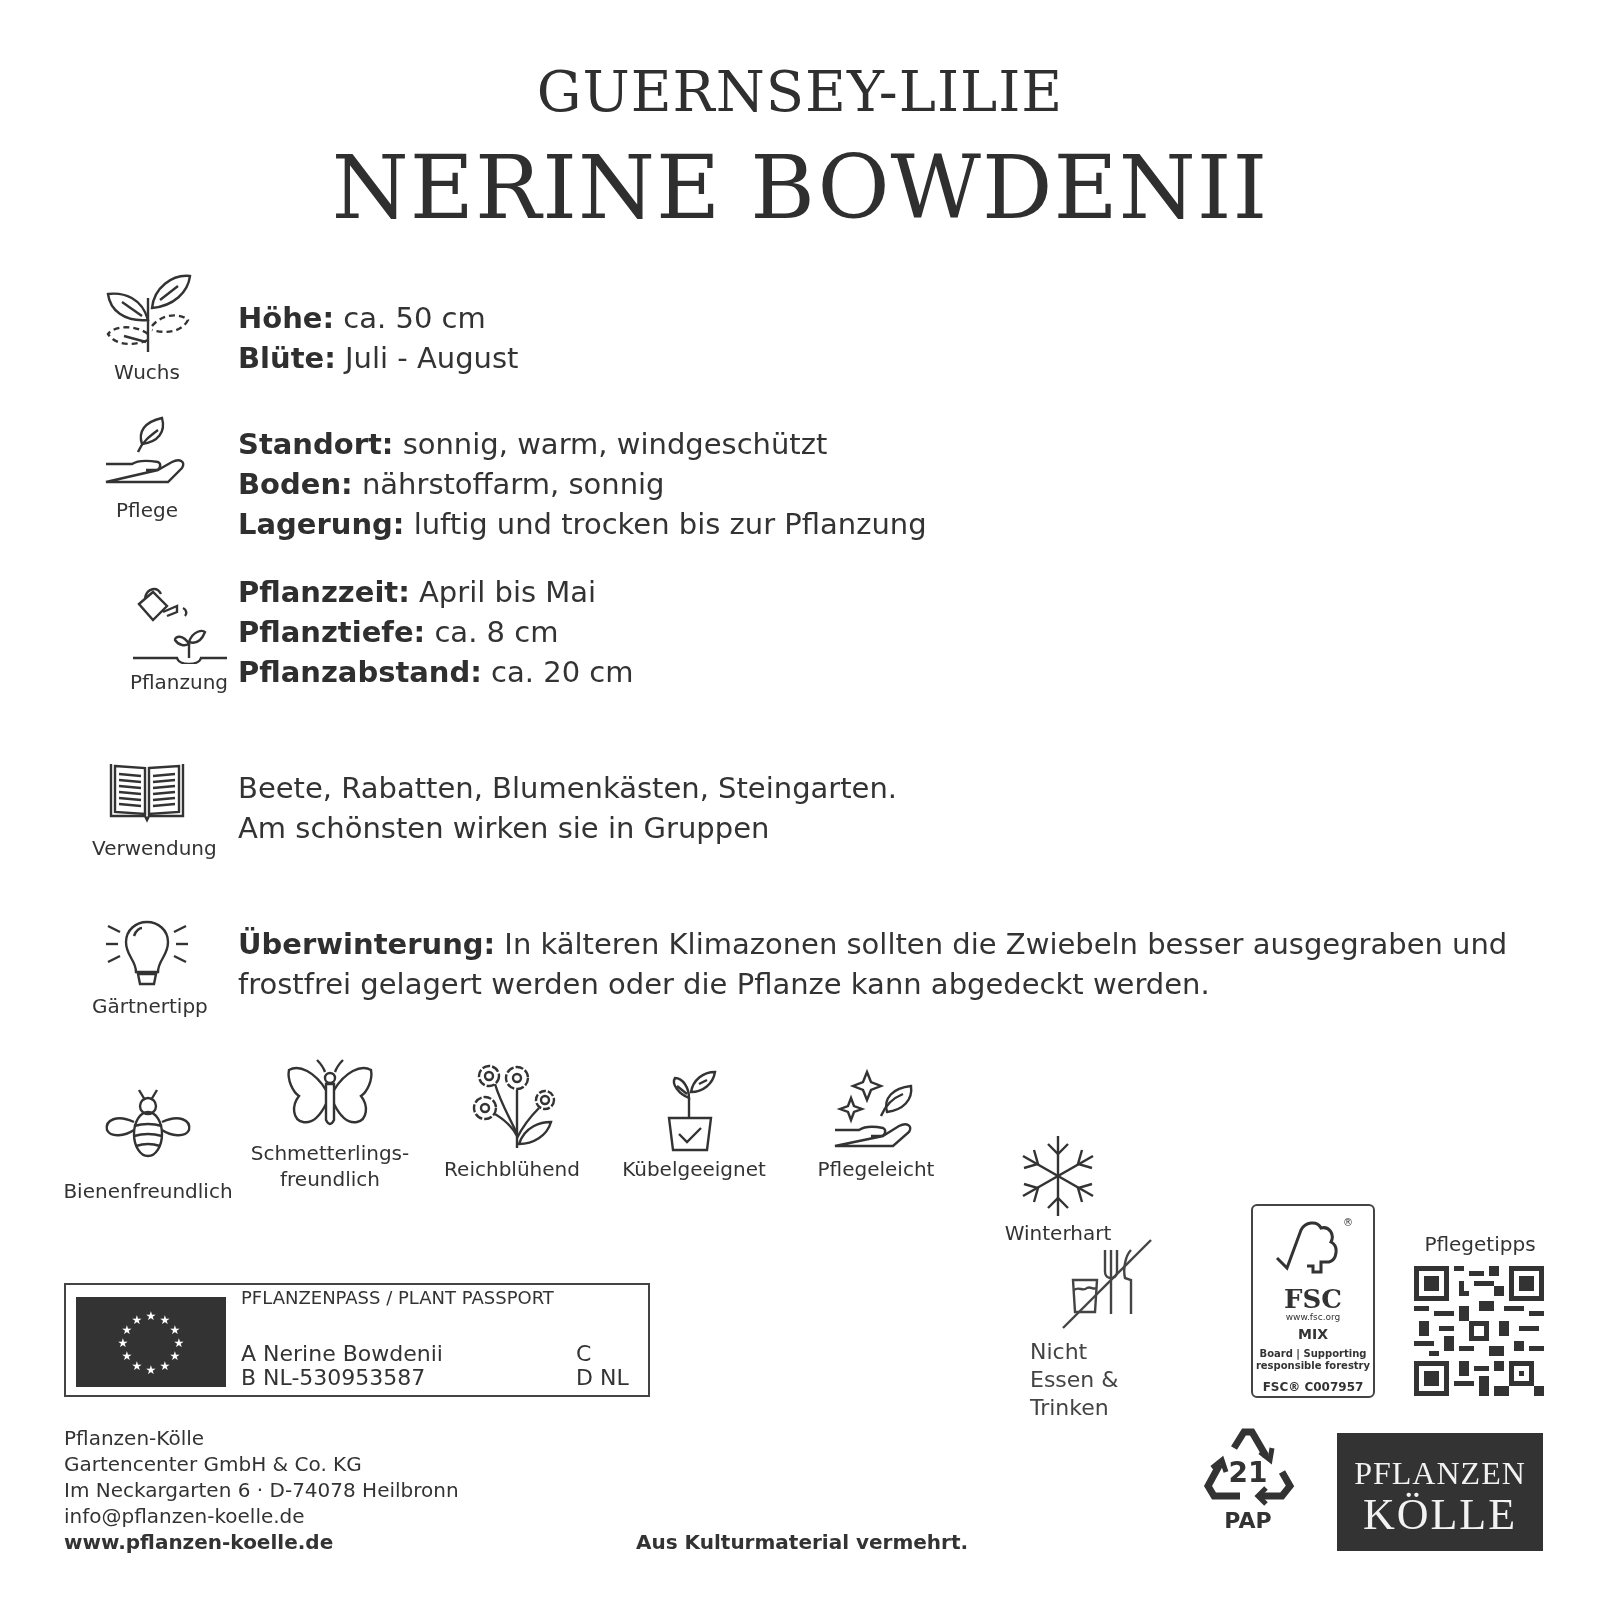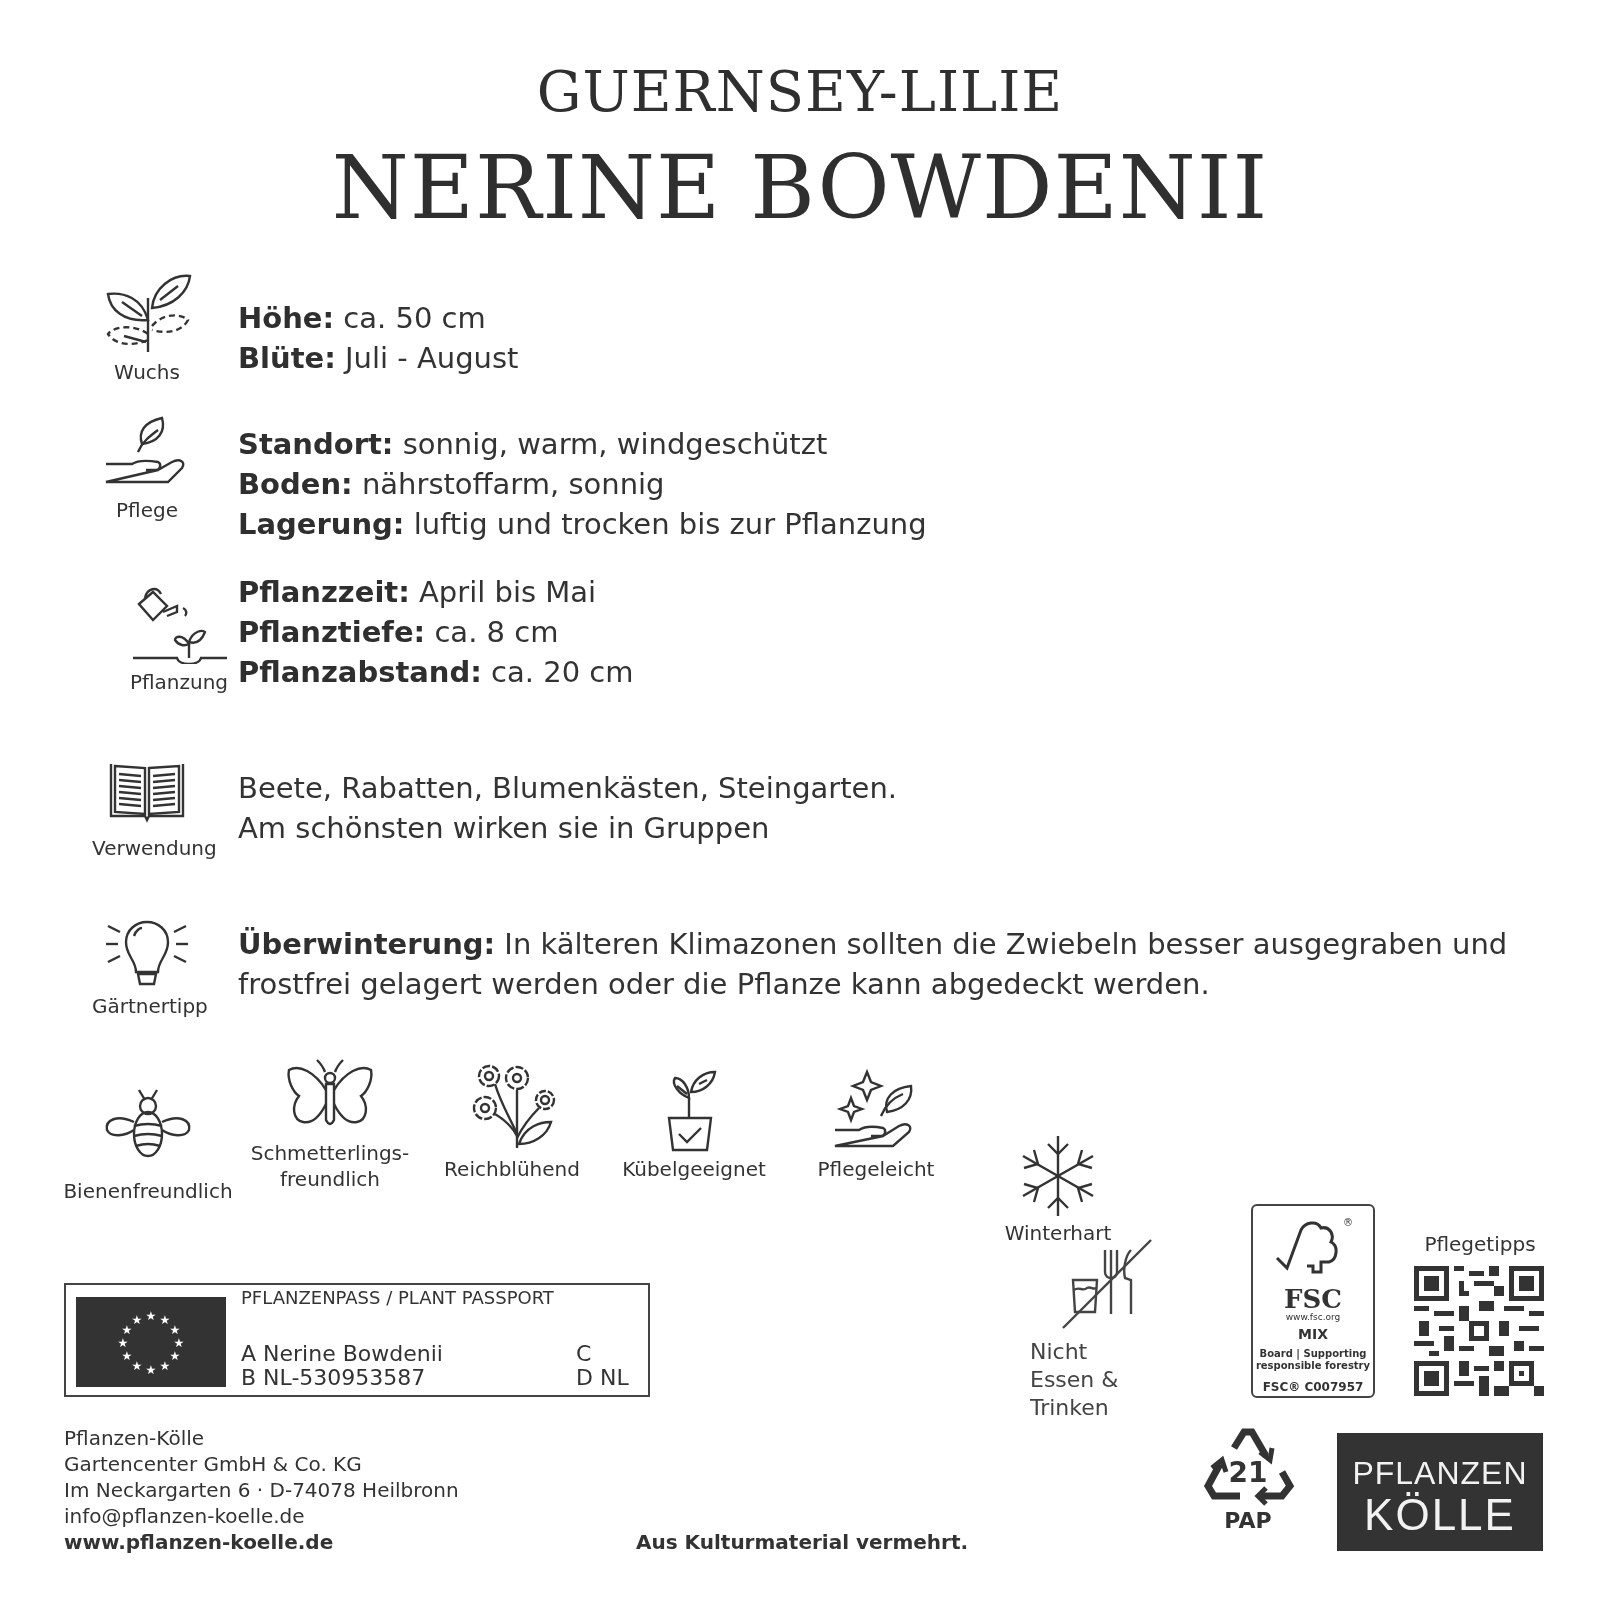--- a/index.html
+++ b/index.html
@@ -24,21 +24,21 @@
   .passport { left:64px; top:1283px; width:586px; height:114px; border:2px solid #444; box-sizing:border-box; }
   .eu-flag { left:10px; top:12px; width:150px; height:90px; background:#333; }
   .pp-title { left:175px; top:2px; font-size:18px; color:#333; }
   .pp-line { font-size:22px; color:#333; }
 
   .address { left:64px; top:1425px; font-size:20px; line-height:26px; color:#333; }
   .address .web { font-weight:bold; }
   .kultur { left:636px; top:1530px; font-size:20px; font-weight:bold; color:#333; }
 
   .fsc { left:1251px; top:1204px; width:124px; height:194px; border:2px solid #444; border-radius:6px; box-sizing:border-box; text-align:center; }
-  .brand-box { left:1337px; top:1433px; width:206px; height:118px; background:#333; color:#f2f2f2; text-align:center; font-family:Liberation Sans, sans-serif; }
+  .brand-box { left:1337px; top:1433px; width:206px; height:118px; background:#333; color:#f2f2f2; text-align:center; font-family:Liberation Serif, serif; }
 </style>
 </head>
 <body>
 
 <div class="abs title t1">GUERNSEY-LILIE</div>
 <div class="abs title t2">NERINE BOWDENII</div>
 
 <div class="abs sec-icon" style="left:92px; top:268px;">
   <svg width="90" height="86" viewBox="0 0 90 86" fill="none" stroke="#333" stroke-width="2.4">
     <line x1="46" y1="30" x2="46" y2="84"></line>

